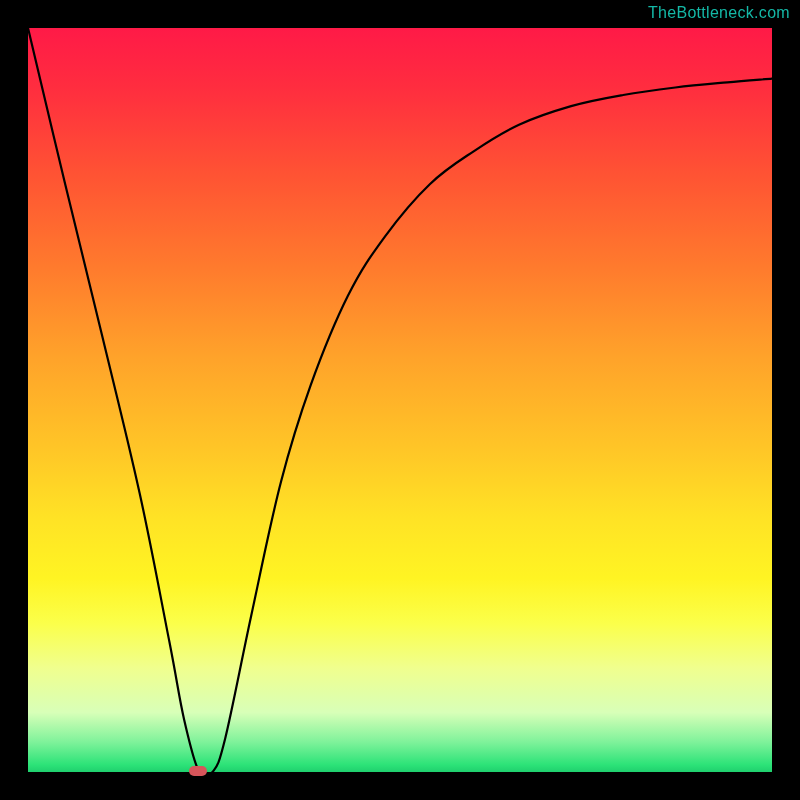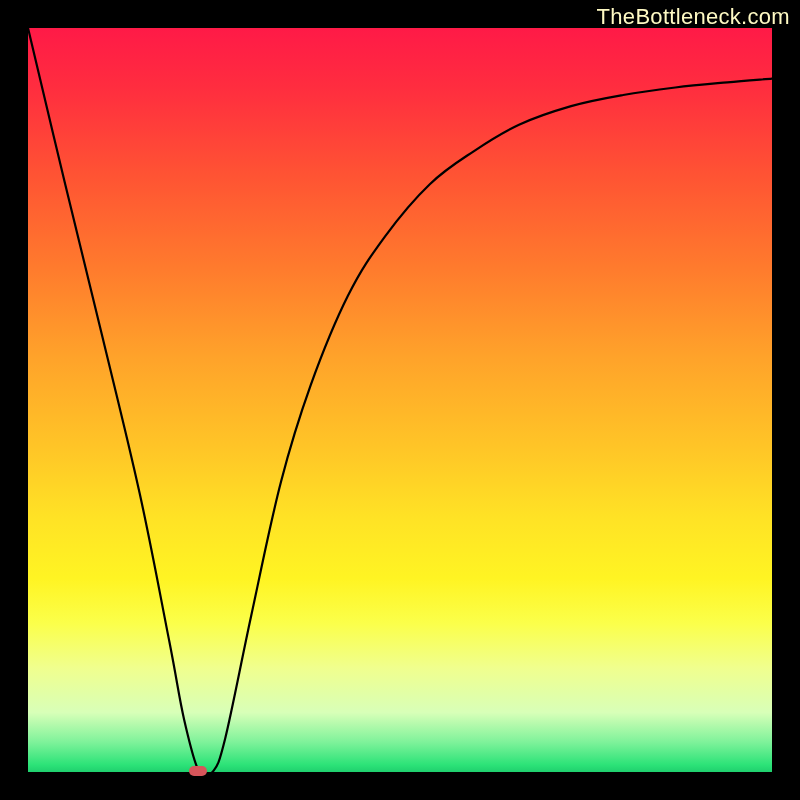--- a/index.html
+++ b/index.html
@@ -38,22 +38,22 @@
       #d8ffb8 92%,
       #7ef29a 96%,
       #2de378 99%,
       #1fd06e 100%
     );
   }
   .watermark {
     position: absolute;
     top: 4px;
     right: 10px;
-    color: #fef9c3;
-    font-size: 22px;
+    color: #14b8a6;
+    font-size: 16px;
     letter-spacing: 0.3px;
     user-select: none;
   }
   svg.curve {
     position: absolute;
     left: 0;
     top: 0;
   }
   .red-dot {
     position: absolute;

